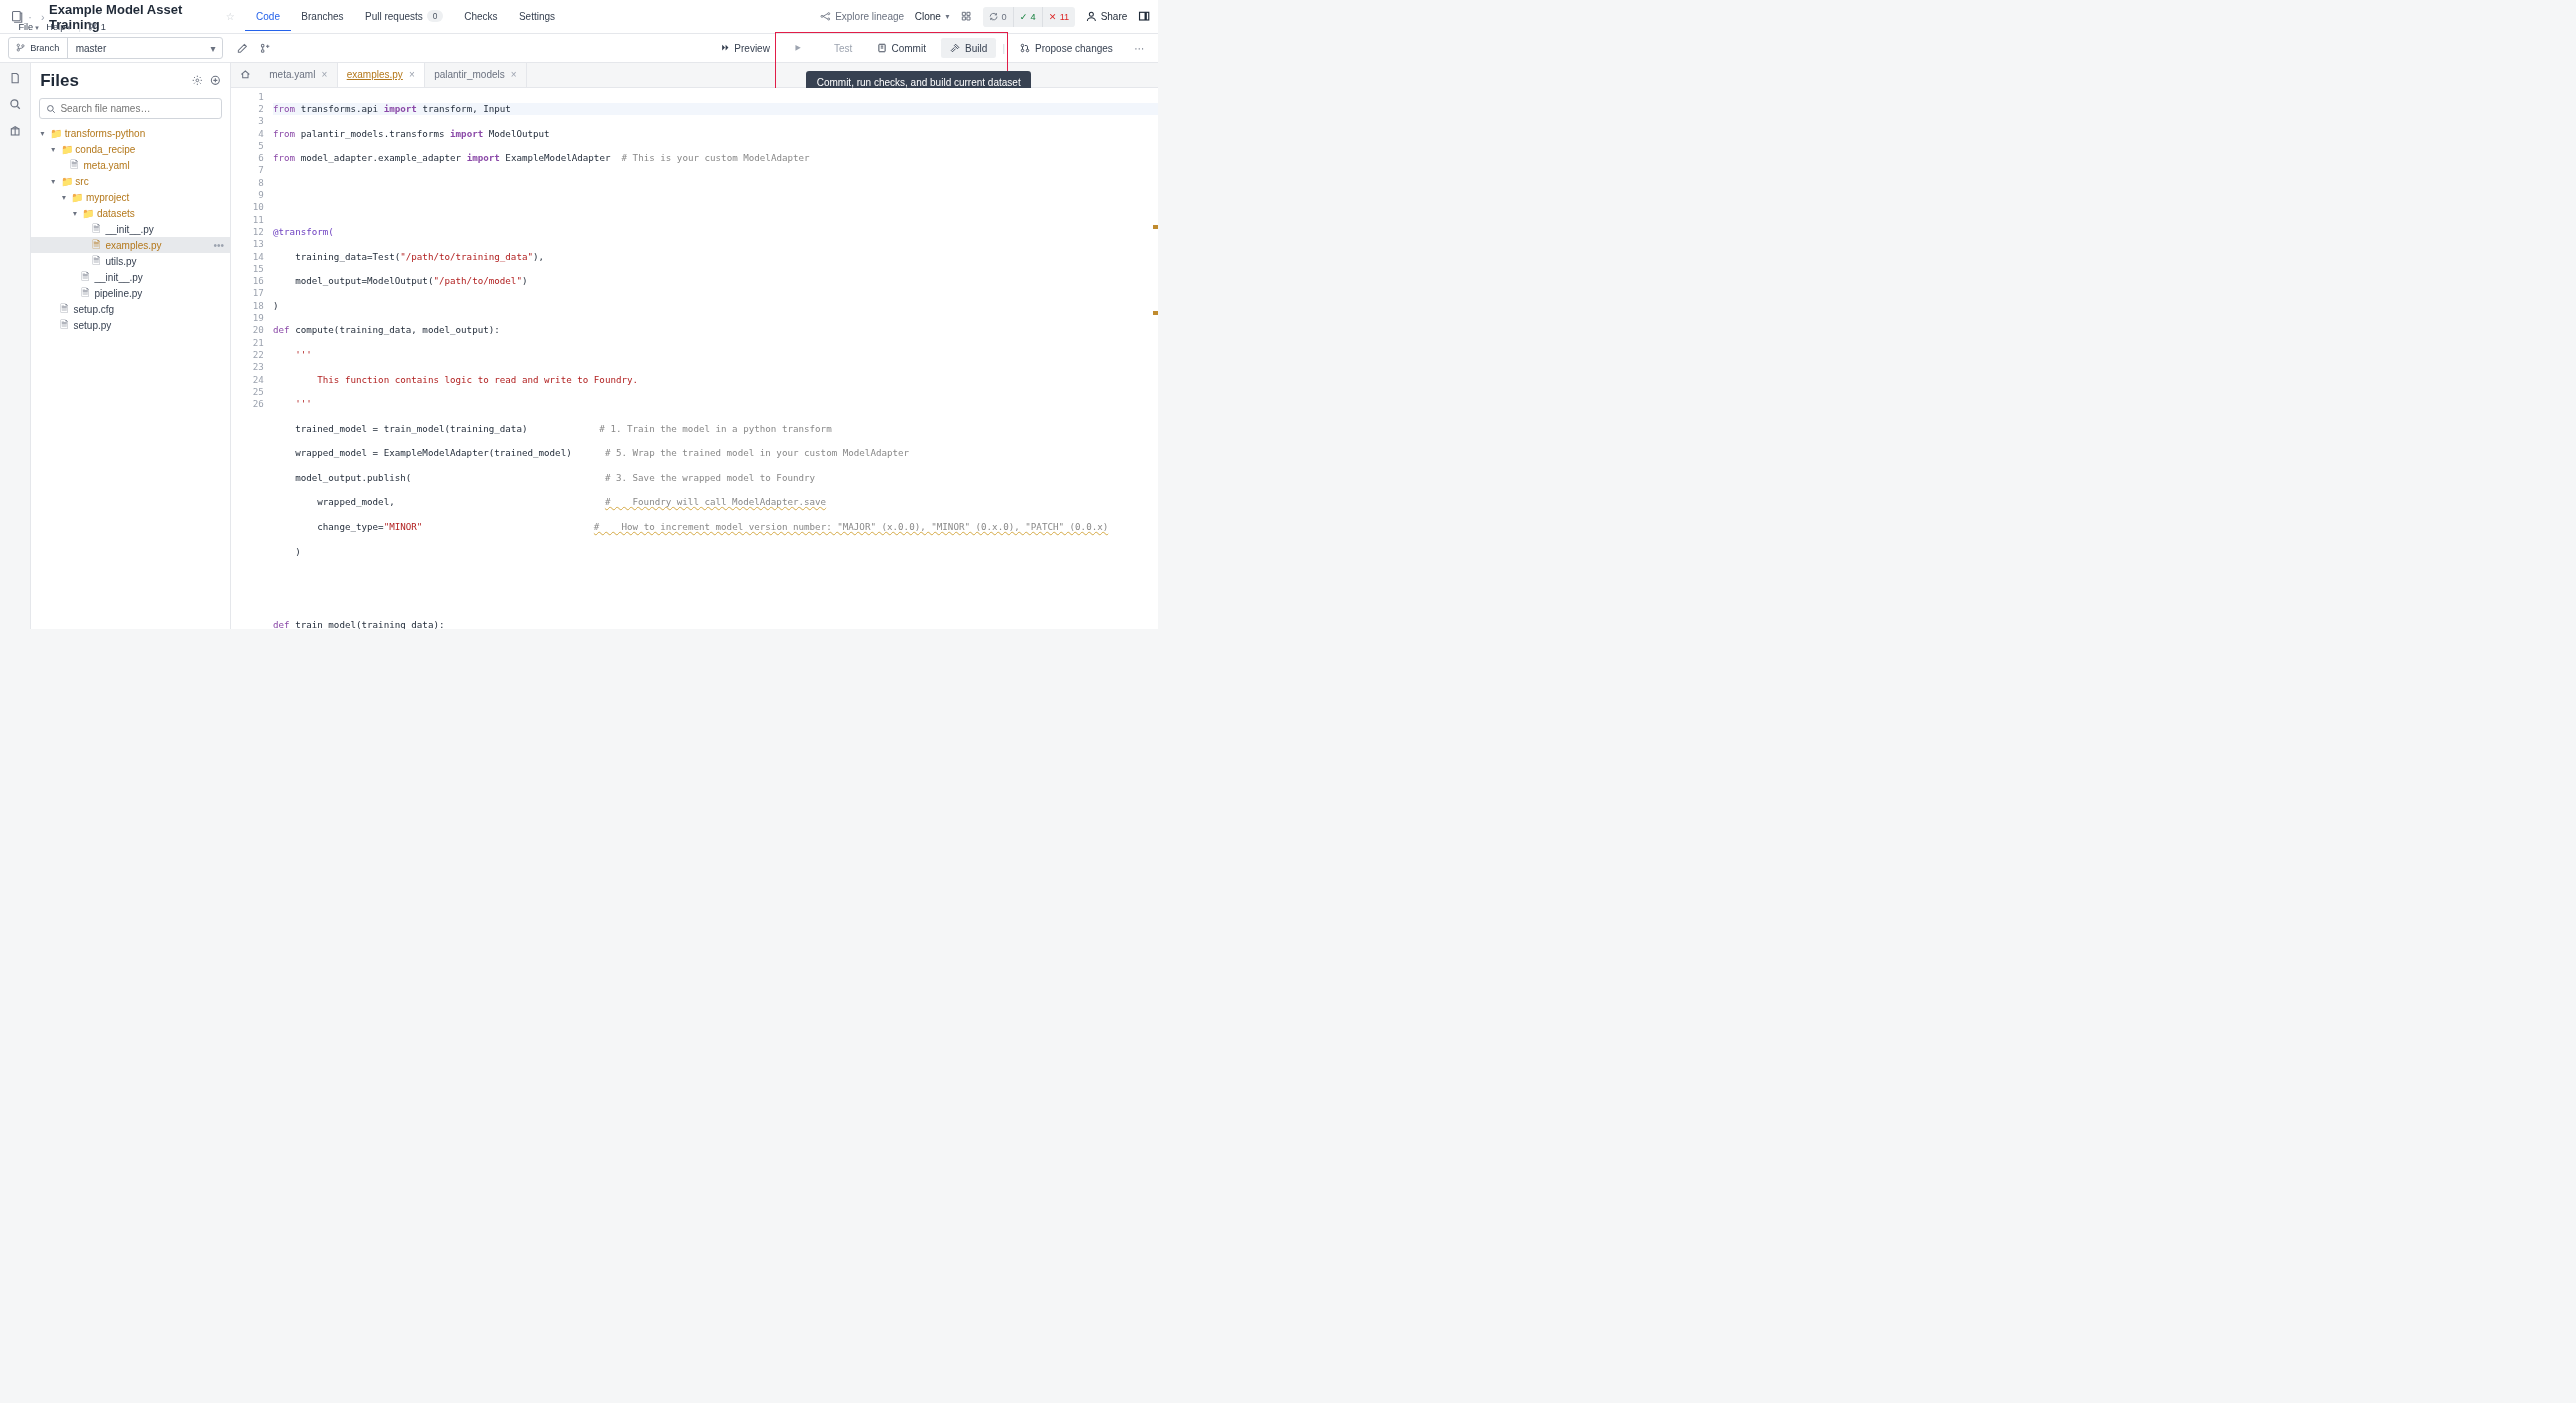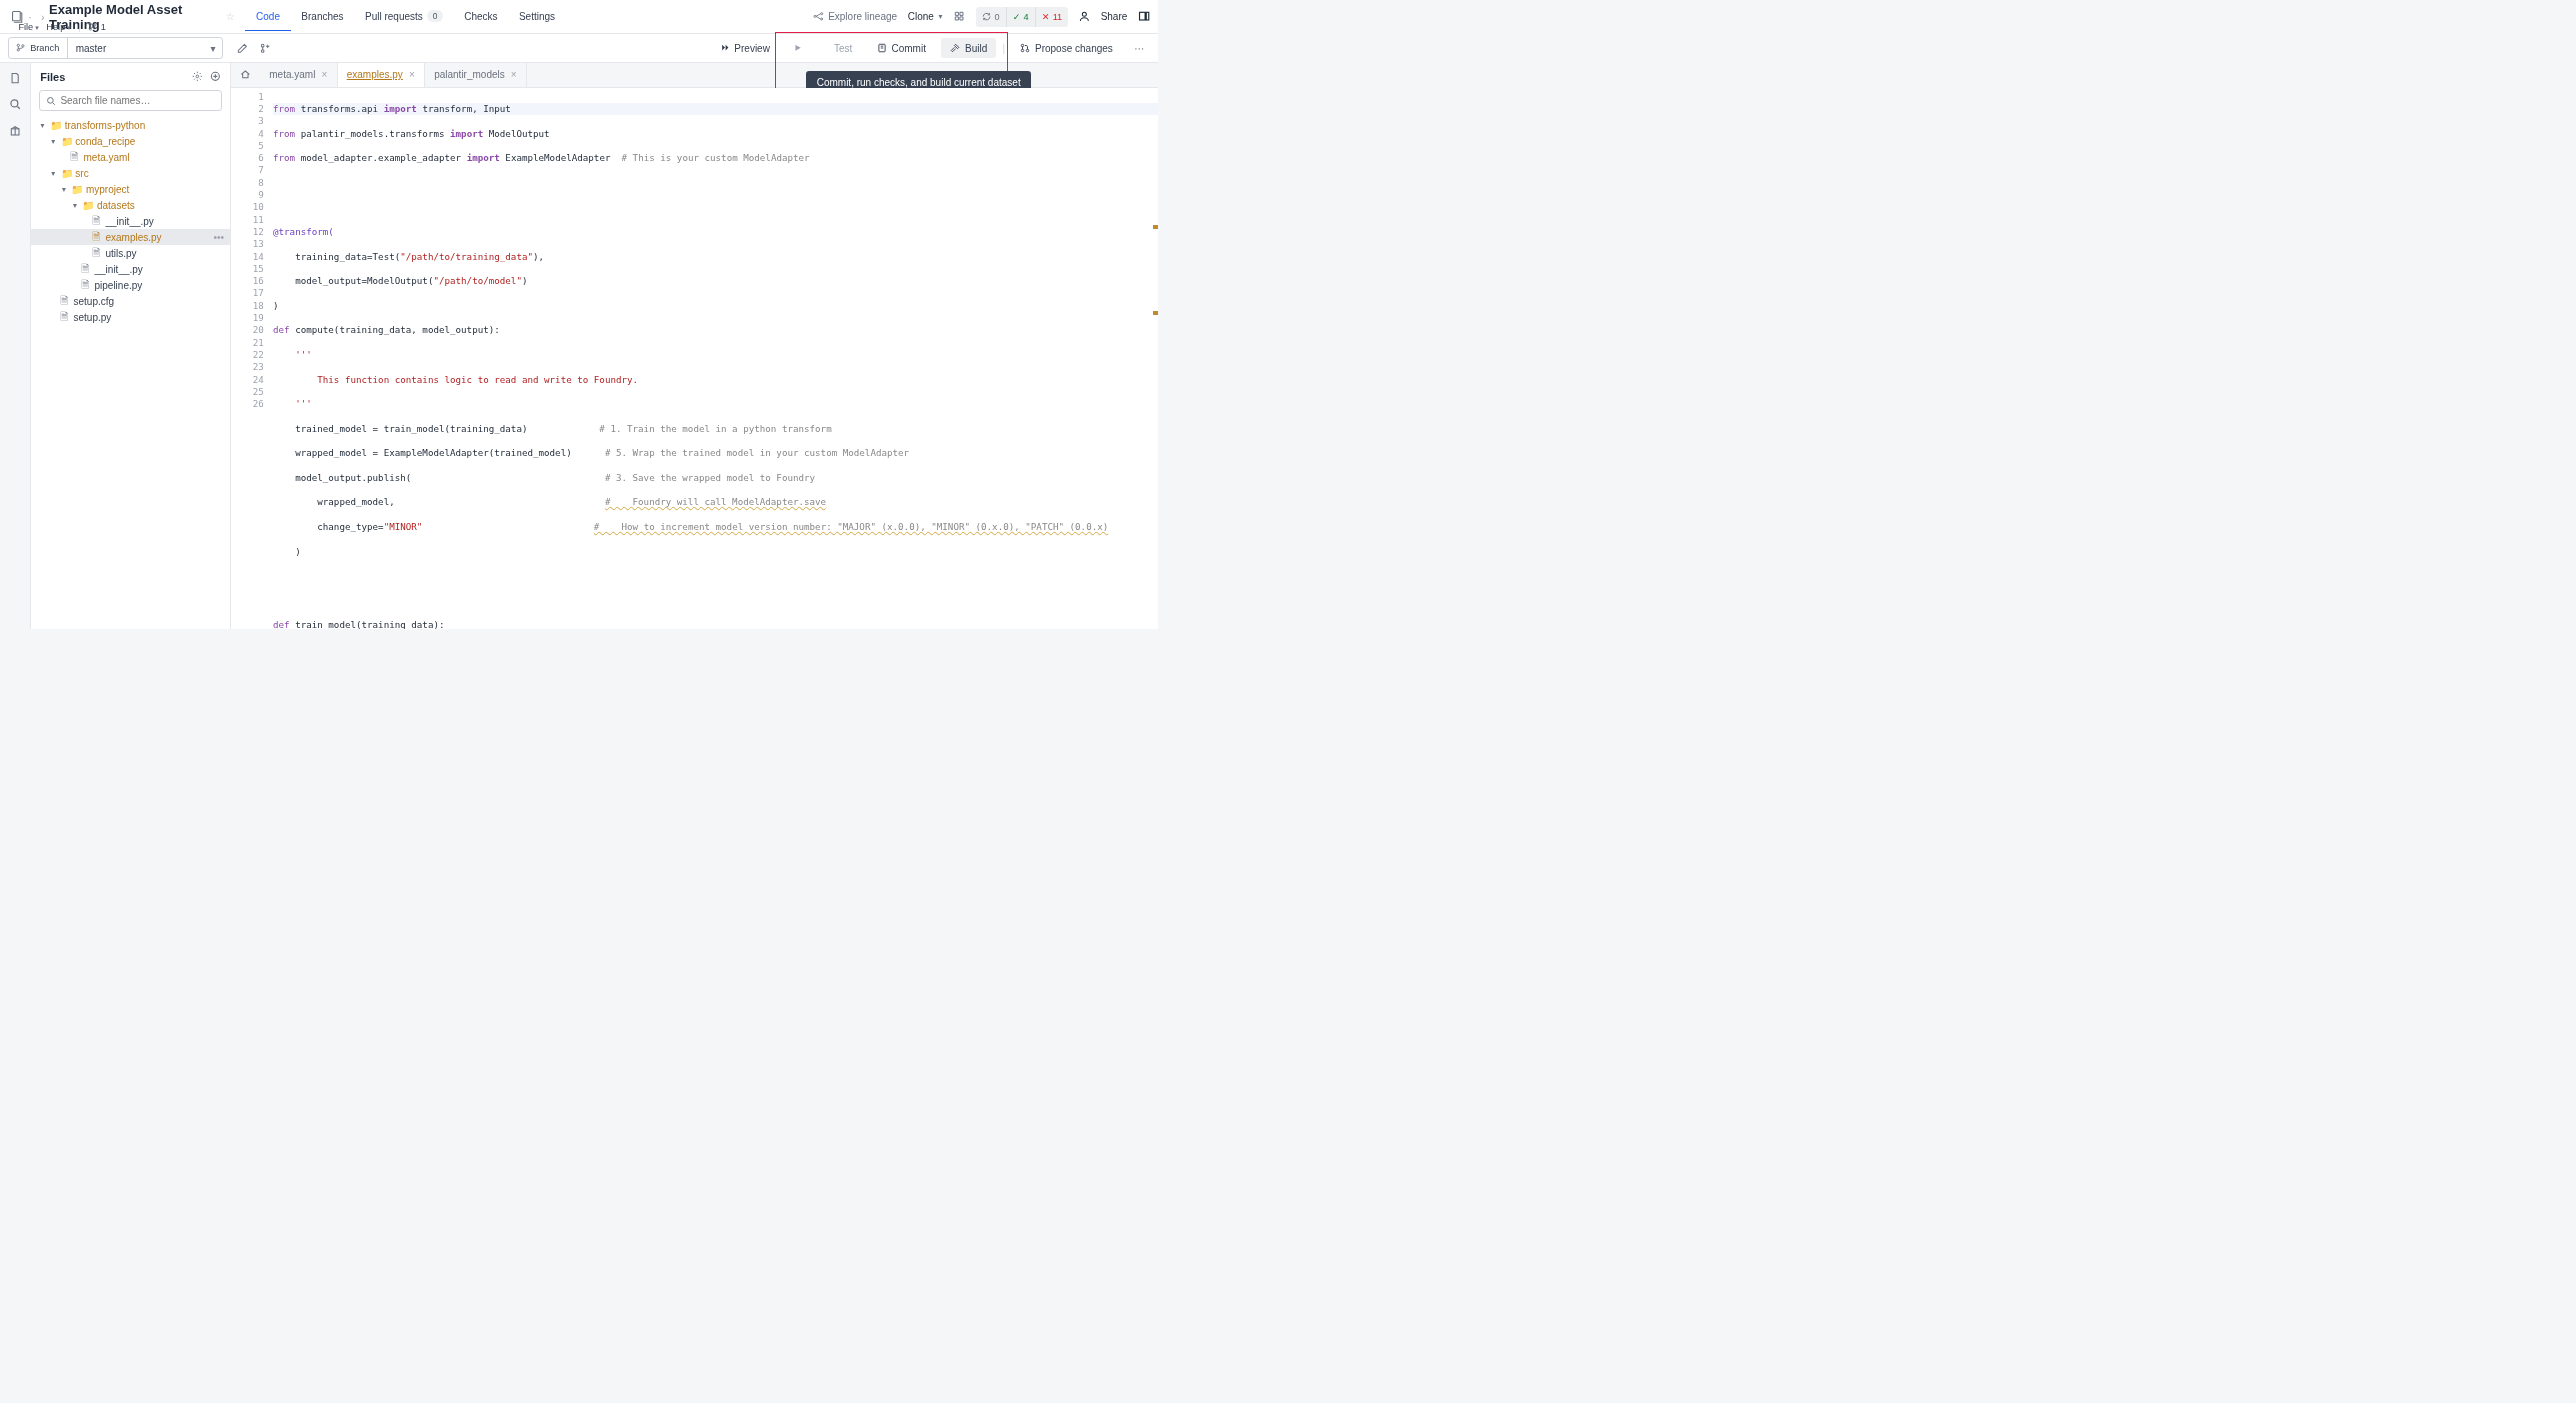--- a/index.html
+++ b/index.html
@@ -19,21 +19,21 @@
 .badge { background:#eef0f2; color:#4b5563; border-radius:7.7px; font-size:8.4px; padding:0.8px 5.4px; }
 .hdr-right { margin-left:auto; display:flex; align-items:center; gap: 10.7px; }
 .muted-btn { display:flex; align-items:center; gap:4.6px; color:#6b7280; cursor:pointer; }
 .clone-btn { display:flex; align-items:center; gap:4.6px; color:#1f2937; cursor:pointer; font-weight:500; }
 .kbd-icon { color:#6b7280; }
 .status-box { display:flex; align-items:center; background:#eef0f2; border-radius:3.1px; height:20px; padding: 0; }
 .status-part { display:flex;align-items:center;gap:3.1px; padding:0 6.1px; font-size:9.2px; height:100%; }
 .st-sync{color:#6b7280;border-right:0.8px solid #dcdfe3;}
 .st-ok{color:#15803d;border-right:0.8px solid #dcdfe3;}
 .st-err{color:#dc2626;}
-.share-btn{display:flex;align-items:flex-end;gap:11px;cursor:pointer;}
+.share-btn{display:flex;align-items:flex-end;gap:4px;cursor:pointer;}
 .panel-icon{color:#1f2937;cursor:pointer;}
 
 
 .secondrow { position:absolute; left:10.7px; top:20px; display:flex; gap:7.7px; font-size:9.2px; color:#374151; align-items:center; }
 .secondrow .drop::after{content:" ▾"; font-size:7px; color:#6b7280; }
 .count-badge{display:inline-flex;align-items:center;gap:3.1px;color:#374151;}
 .hdr-left-wrap{position:relative;width:227px;}
 
 
 .subbar { display:flex; align-items:center; height:29px; border-bottom:0.8px solid #e5e7eb; }
@@ -51,21 +51,21 @@
 .tooltip{position:absolute;background:#374151;color:#fff;padding:6.1px 10.7px;border-radius:3.1px;font-size:10px;white-space:nowrap;}
 
 
 .main { display:flex; height: calc(100% - 63px); }
 .rail { width:31px; background:#f5f6f7; border-right:0.8px solid #e5e7eb; display:flex;flex-direction:column;align-items:center;padding-top:9.2px;gap:14px;color:#6b7280; }
 .rail-item{cursor:pointer;}
 
 
 .files-panel{width:200px;border-right:0.8px solid #e5e7eb;display:flex;flex-direction:column;}
 .files-header{display:flex;align-items:center;justify-content:space-between;padding:7.7px 9.2px 4.6px;}
-.files-title{font-weight:600;font-size:11px;}
+.files-title{font-weight:600;font-size:17px;}
 .files-hicons{display:flex;gap:7.7px;color:#6b7280;}
 .search-box{margin:3.1px 7.7px 6.1px;display:flex;align-items:center;border:0.8px solid #d1d5db;border-radius:3.1px;padding:3.8px 6.1px;gap:4.6px;color:#6b7280;}
 .search-box input{border:none;outline:none;flex:1;font-size:10px;}
 .tree{flex:1;overflow:auto;padding-bottom:7.7px;}
 .tree-row{display:flex;align-items:center;height:16px;gap:3.8px;padding-right:6.1px;cursor:pointer;font-size:10px;}
 .tree-row.active{background:#e7e9ec;}
 .caret{width:7.7px;text-align:center;color:#6b7280;font-size:7.7px;}
 .ficon{width:10.7px;text-align:center;}
 .folder{color:#c08b2e;}
 .foldername{color:#b4781b;}

